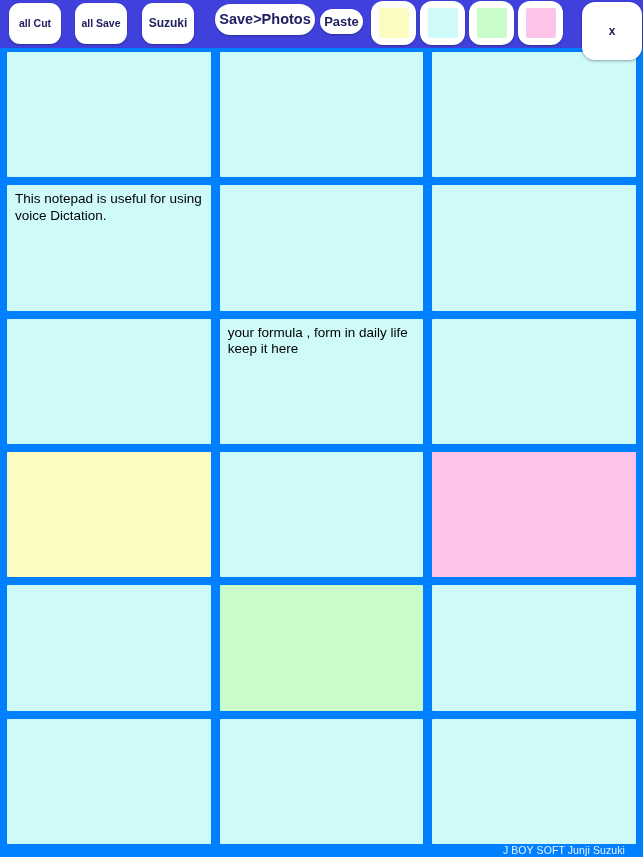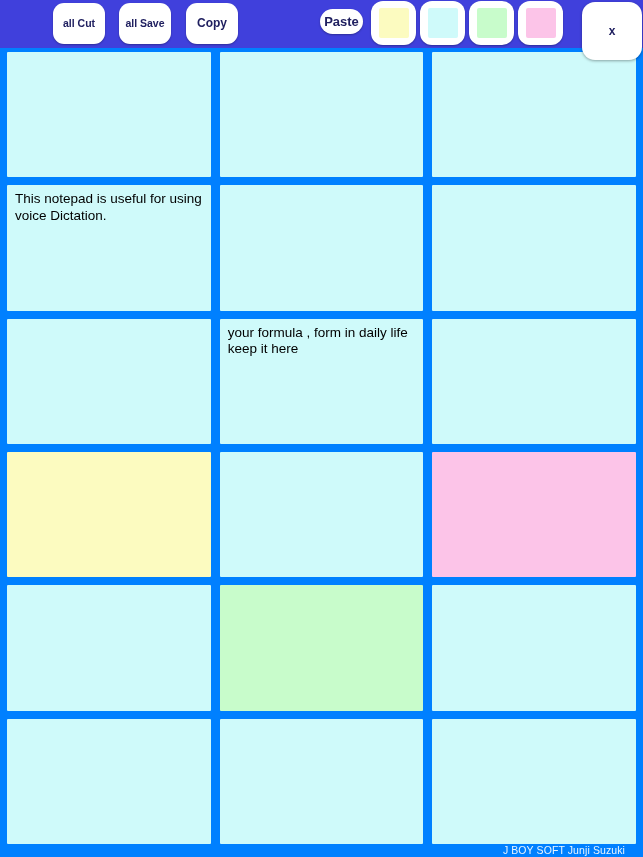--- a/index.html
+++ b/index.html
@@ -44,21 +44,20 @@
     white-space: nowrap;
   }
 
   
   .tb-sq {
     top: 3px;
     width: 52px;
     height: 41px;
     border-radius: 11px;
     font-size: 10.5px;
-    margin-left: 44px;
   }
   #btn-cut   { left: 9px; }
   #btn-copy  { left: 75px; }
   #btn-paste { left: 142px; font-size: 12px; }
 
   
   #btn-save {
     left: 215px;
     top: 4px;
     width: 100px;
@@ -178,22 +177,23 @@
 </style>
 </head>
 <body>
 
 <div id="toolbar">
 
   <button class="tb-btn tb-sq" id="btn-cut">all Cut</button>
 
   <button class="tb-btn tb-sq" id="btn-copy">all Save</button>
 
-  <button class="tb-btn tb-sq" id="btn-paste">Copy</button>
-
+  <button class="tb-btn tb-sq" id="btn-paste">Suzuki</button>
+
+  <button class="tb-btn" id="btn-save">Save&gt;Photos</button>
 
   <button class="tb-btn" id="btn-clear">Paste</button>
 
   <button class="tb-swatch" id="sw-yellow">
     <span class="chip" style="background: rgb(252, 251, 192);"></span>
   </button>
 
   <button class="tb-swatch" id="sw-cyan">
     <span class="chip" style="background: rgb(207, 250, 250);"></span>
   </button>

